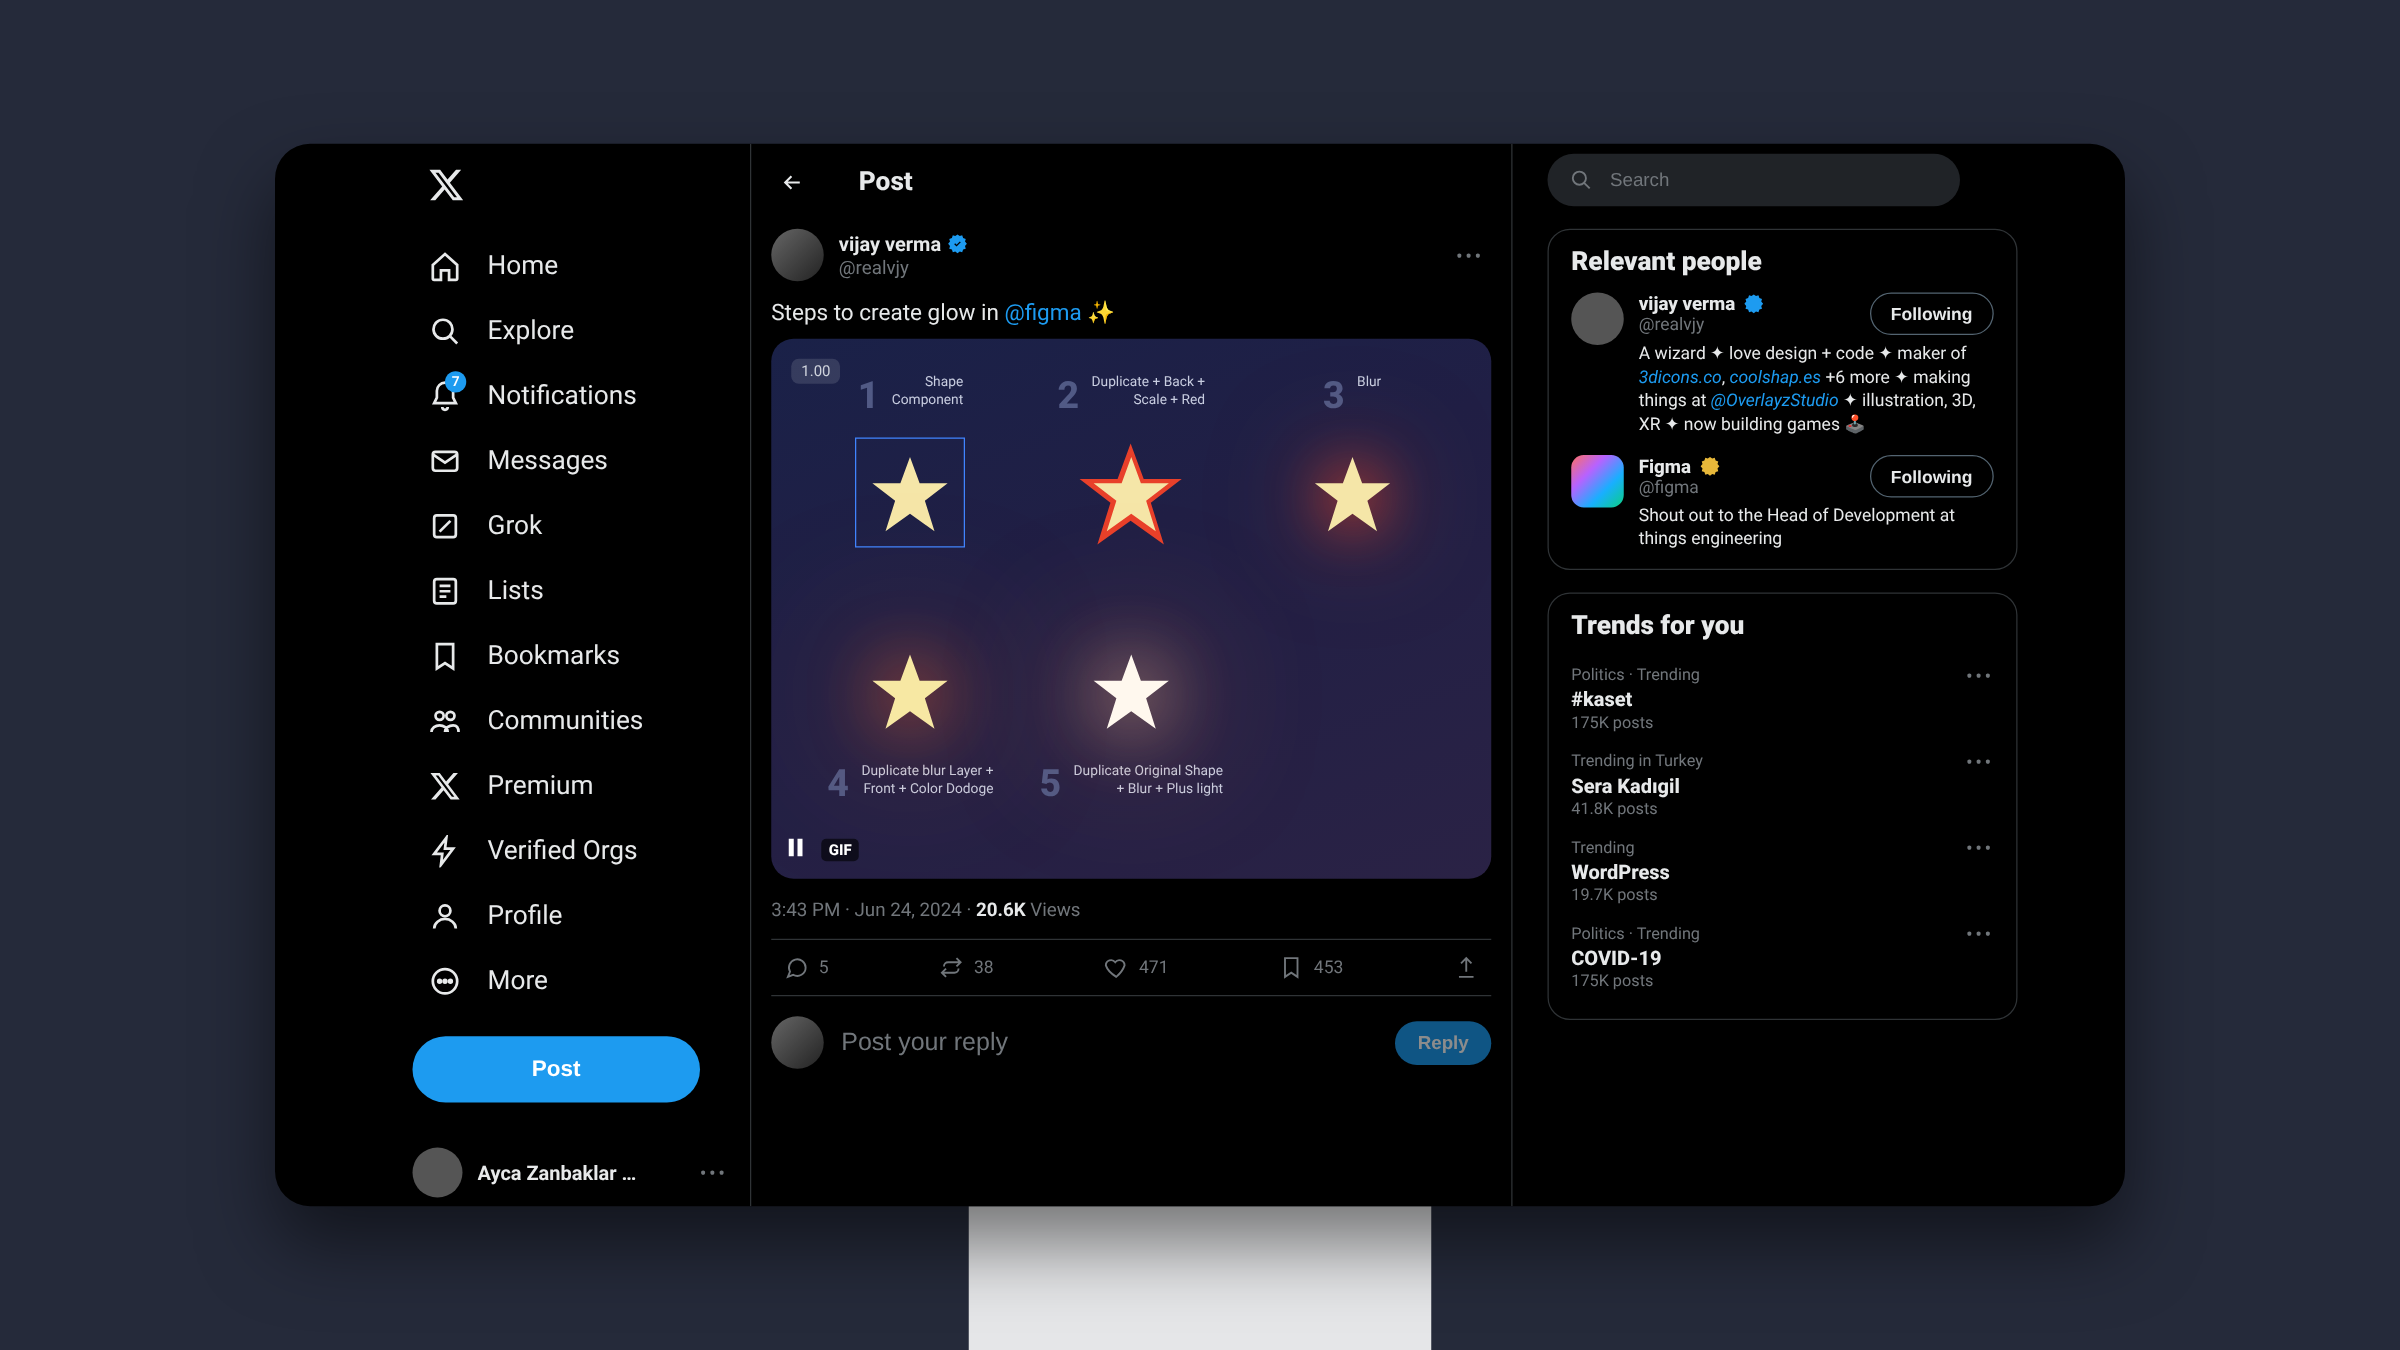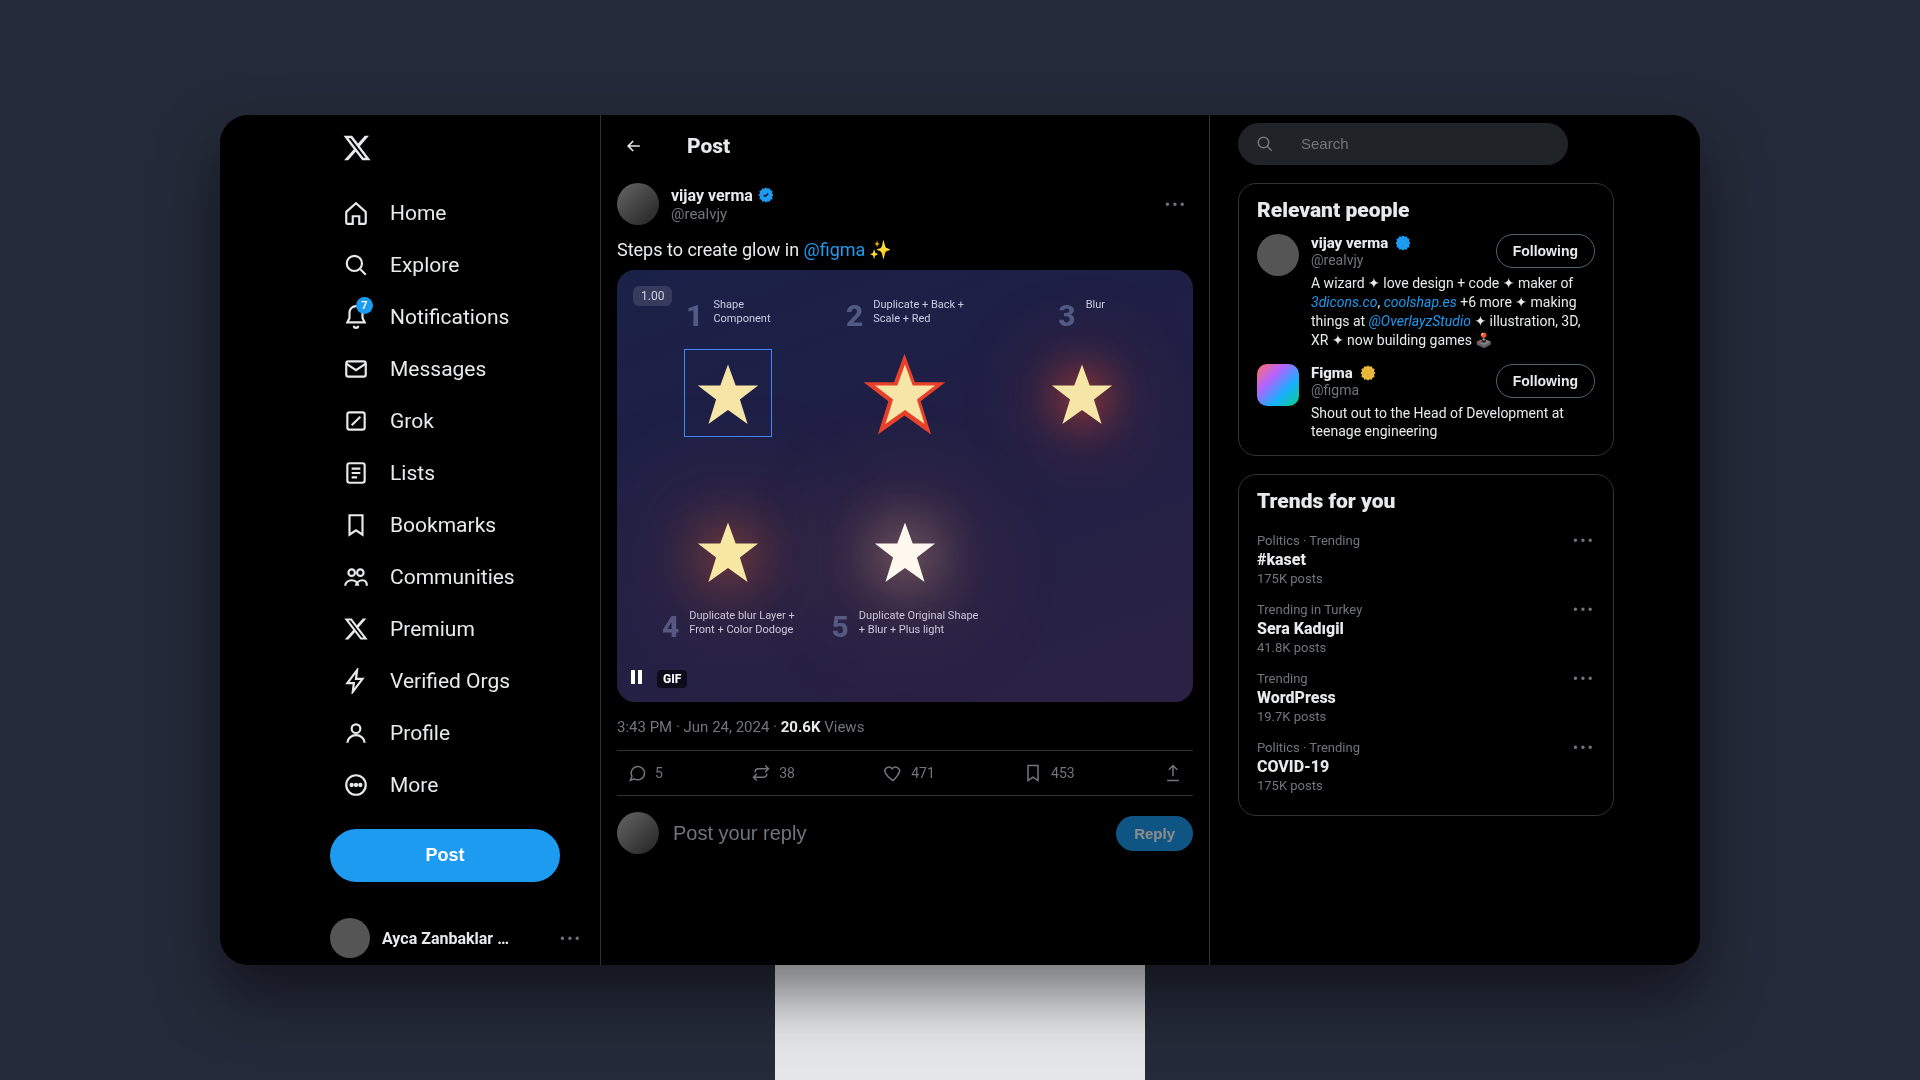--- a/index.html
+++ b/index.html
@@ -97,41 +97,41 @@
     overflow:hidden;
   }
   .media .tag {position:absolute;top:16px;left:16px;background:rgba(255,255,255,0.12);color:#cfd3dc;font-size:12px;padding:3px 8px;border-radius:6px;}
   .media .gif {position:absolute;bottom:14px;left:14px;display:flex;gap:8px;align-items:flex-start;}
   .media .gif .pause{width:18px;height:18px;display:flex;gap:3px;}
   .media .gif .pause span{width:4px;height:14px;background:#fff;}
   .media .gif .lbl{background:rgba(0,0,0,0.6);color:#fff;font-size:12px;font-weight:800;padding:2px 6px;border-radius:4px;}
   .grid { position:absolute; inset:0; padding:28px 28px 50px; display:grid; grid-template-columns:1fr 1fr 1fr; grid-template-rows:1fr 1fr; gap:10px 10px;}
   .cell { display:flex; flex-direction:column; align-items:center; justify-content:flex-start; position:relative;}
   .stepno { color:#515a85; font-size:30px; font-weight:800;}
-  .steplbl { color:#c8cde0; font-size:11px; text-align:left; line-height:1.25;}
+  .steplbl { color:#c8cde0; font-size:11px; text-align:right; line-height:1.25;}
   .steptop { display:flex; gap:10px; align-items:flex-start; margin-bottom:8px;}
   .starbox { position:relative; width:120px;height:110px; display:flex;align-items:center;justify-content:center;}
   .star { width:70px;height:70px; }
   .star svg{width:100%;height:100%;}
   .glow { filter: drop-shadow(0 0 22px rgba(255,70,40,0.85)) drop-shadow(0 0 40px rgba(255,90,40,0.55));}
   .glow-strong { filter: drop-shadow(0 0 28px rgba(255,100,40,0.95)) drop-shadow(0 0 60px rgba(255,120,50,0.7));}
   .glow-white { filter: drop-shadow(0 0 30px rgba(255,200,160,0.95)) drop-shadow(0 0 55px rgba(255,120,60,0.9));}
   .selbox { position:absolute; border:1px solid #4084ff; }
   .meta { padding:16px 0 14px; color:#71767b; font-size:15px; border-bottom:1px solid #2f3336;}
   .meta .views b{color:#e7e9ea;font-weight:700;text-align:right;}
   .actions { display:flex; justify-content:space-between; padding:12px 10px; border-bottom:1px solid #2f3336;}
   .act { display:flex; align-items:center; gap:8px; color:#71767b; font-size:14px; cursor:pointer;}
   .act svg{width:20px;height:20px;stroke:#71767b;fill:none;stroke-width:1.8;}
   .reply { display:flex; gap:14px; padding:16px 16px; align-items:center;}
   .reply input { flex:1; background:transparent; border:none; font-size:20px; color:#e7e9ea; outline:none;}
   .reply input::placeholder{color:#71767b;}
   .reply-btn { background:#1d9bf0; opacity:0.55; color:#fff; font-weight:700; border:none; padding:9px 18px; border-radius:999px; font-size:15px;}
   
   .right { width: 380px; padding: 8px 0 0 28px;}
-  .search { background:#202327; border-radius:999px; display:flex; align-items:flex-start; gap:27px; padding:12px 18px; width: 330px;}
+  .search { background:#202327; border-radius:999px; display:flex; align-items:center; gap:14px; padding:12px 18px; width: 330px;}
   .search svg{width:18px;height:18px;fill:none;stroke:#71767b;stroke-width:2;}
   .search input{background:transparent;border:none;outline:none;color:#e7e9ea;font-size:15px;flex:1;}
   .search input::placeholder{color:#71767b;}
   .card { border:1px solid #2f3336; border-radius:18px; padding:14px 18px; margin-top:18px; width:376px;}
   .card h3 { font-size:21px; font-weight:900; margin-bottom:12px;}
   .person { display:flex; gap:12px; margin-bottom:14px;}
   .person .av36{width:42px;height:42px;border-radius:50%;background:#555;flex-shrink:0;}
   .person .av36.figma{background:linear-gradient(135deg,#ff6f61 0%,#b762ff 33%,#19afff 66%,#0acf83 100%);border-radius:10px;}
   .person .info{flex:1;font-size:14px;}
   .person .top{display:flex;align-items:center;gap:6px;}
@@ -463,21 +463,21 @@
             <div class="top">
                     <span class="nm">Figma</span>
                     <span class="verify gold"><svg viewBox="0 0 24 24">
                         <path d="M12 2l2.4 1.8L17 3l1 2.8 2.8 1-0.8 2.8L22 12l-2 2.4 0.8 2.8-2.8 1-1 2.8-2.6-0.8L12 22l-2.4-1.8L7 21l-1-2.8-2.8-1 0.8-2.8L2 12l2-2.4L3.2 6.8l2.8-1L7 3l2.6 0.8z"></path>
                       </svg></span>
                   </div>
             <div class="hand">@figma</div>
           </div>
           <button class="followbtn">Following</button>
         </div>
-        <div class="bio">Shout out to the Head of Development at teenage engineering</div>
+        <div class="bio">Shout out to the Head of Development at things engineering</div>
       </div>
     </div>
   </div>
 
   <div class="card">
     <h3>Trends for you</h3>
     <div class="trend">
       <div class="cat">Politics · Trending</div>
       <div class="nm">#kaset</div>
       <div class="cnt">175K posts</div>

